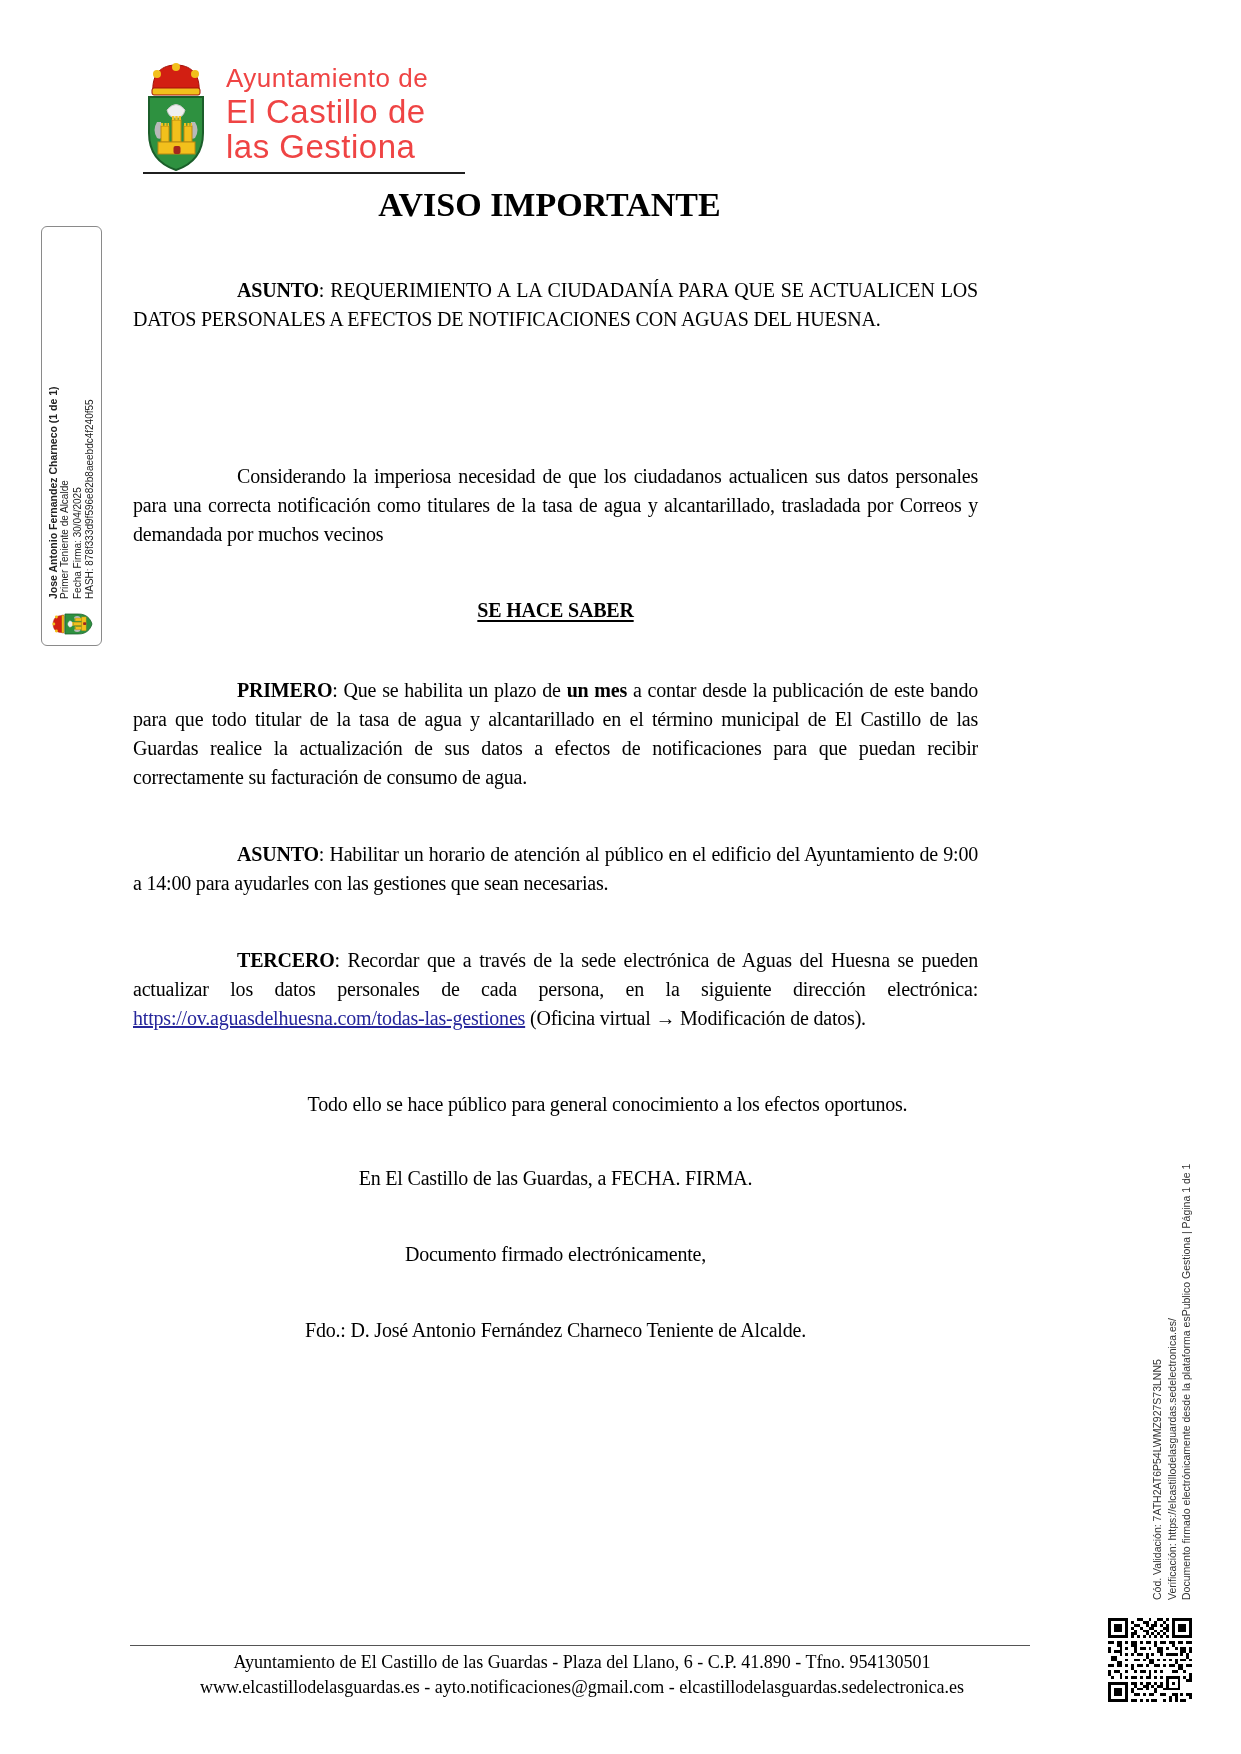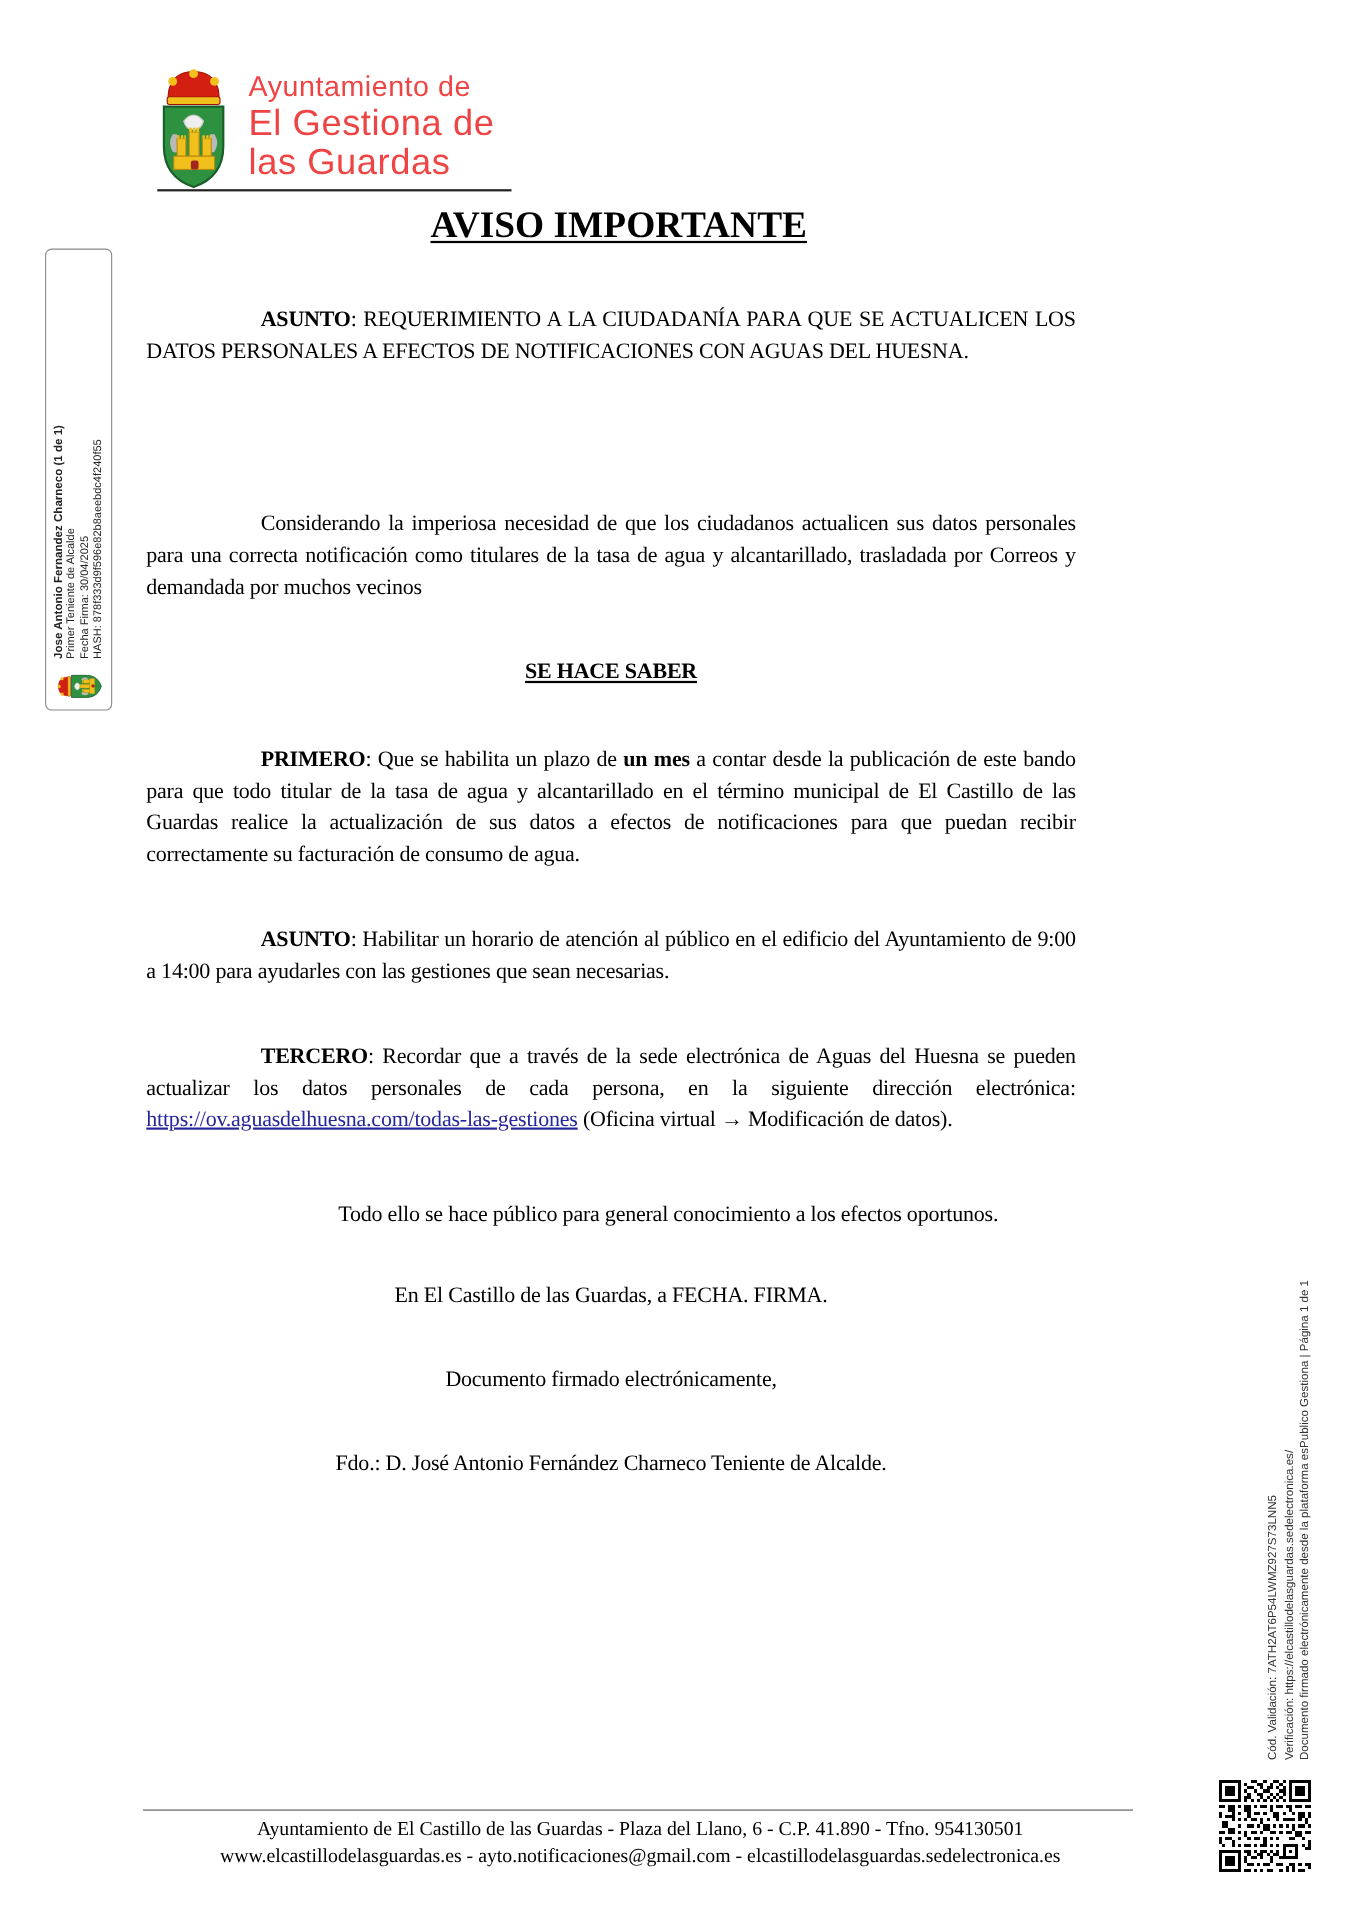--- a/index.html
+++ b/index.html
@@ -8,22 +8,22 @@
 
   
   .logo{position:absolute;left:141px;top:60px;display:flex;gap:15px;}
   .coa-big{width:70px;height:112px;}
   .logo-text{font-family:"Liberation Sans",sans-serif;color:#ef4444;margin-top:2px;}
   .lt1{font-size:26px;line-height:32px;letter-spacing:.5px;}
   .lt2{font-size:33px;line-height:35px;letter-spacing:.5px;}
   .logo-underline{position:absolute;left:143px;top:172px;width:322px;height:2px;background:#1f1f1f;}
 
   
-  .title{position:absolute;left:140px;top:186px;width:845px;margin:0;text-align:center;
-         font-size:34px;font-weight:bold;text-decoration:underline;
+  .title{position:absolute;left:127px;top:186px;width:845px;margin:0;text-align:center;
+         font-size:34px;font-weight:bold;
          text-decoration-thickness:2px;text-underline-offset:4px;}
 
   
   .para{position:absolute;left:133px;width:845px;margin:0;font-size:20px;line-height:29px;letter-spacing:-.2px;text-align:center;}
   .just{text-align:justify;text-indent:104px;}
   .ind{text-indent:104px;}
   .center{text-align:center;}
   .shs{font-weight:bold;text-decoration:underline;text-decoration-thickness:2px;text-underline-offset:3px;}
   .link{color:#26269b;text-decoration:underline;margin-top:44px;}
 
@@ -102,22 +102,22 @@
       </div>
     </div>
   </div>
 
   <div class="logo">
     <svg class="coa-big" viewBox="0 0 70 112">
         <use href="#coa" xlink:href="#coa"></use>
       </svg>
     <div class="logo-text">
       <div class="lt1">Ayuntamiento de</div>
-      <div class="lt2">El Gestiona de</div>
-      <div class="lt2">las Guardas</div>
+      <div class="lt2">El Castillo de</div>
+      <div class="lt2">las Gestiona</div>
     </div>
   </div>
   <div class="logo-underline"></div>
 
   <h1 class="title">AVISO IMPORTANTE</h1>
 
   <p class="para just" style="top:276px"><b>ASUNTO</b><span>: REQUERIMIENTO A LA CIUDADANÍA PARA QUE SE ACTUALICEN LOS DATOS PERSONALES A EFECTOS DE NOTIFICACIONES CON AGUAS DEL HUESNA.</span></p>
 
   <p class="para just" style="top:462px">Considerando la imperiosa necesidad de que los ciudadanos actualicen sus datos personales para una correcta notificación como titulares de la tasa de agua y alcantarillado, trasladada por Correos y demandada por muchos vecinos</p>
 

